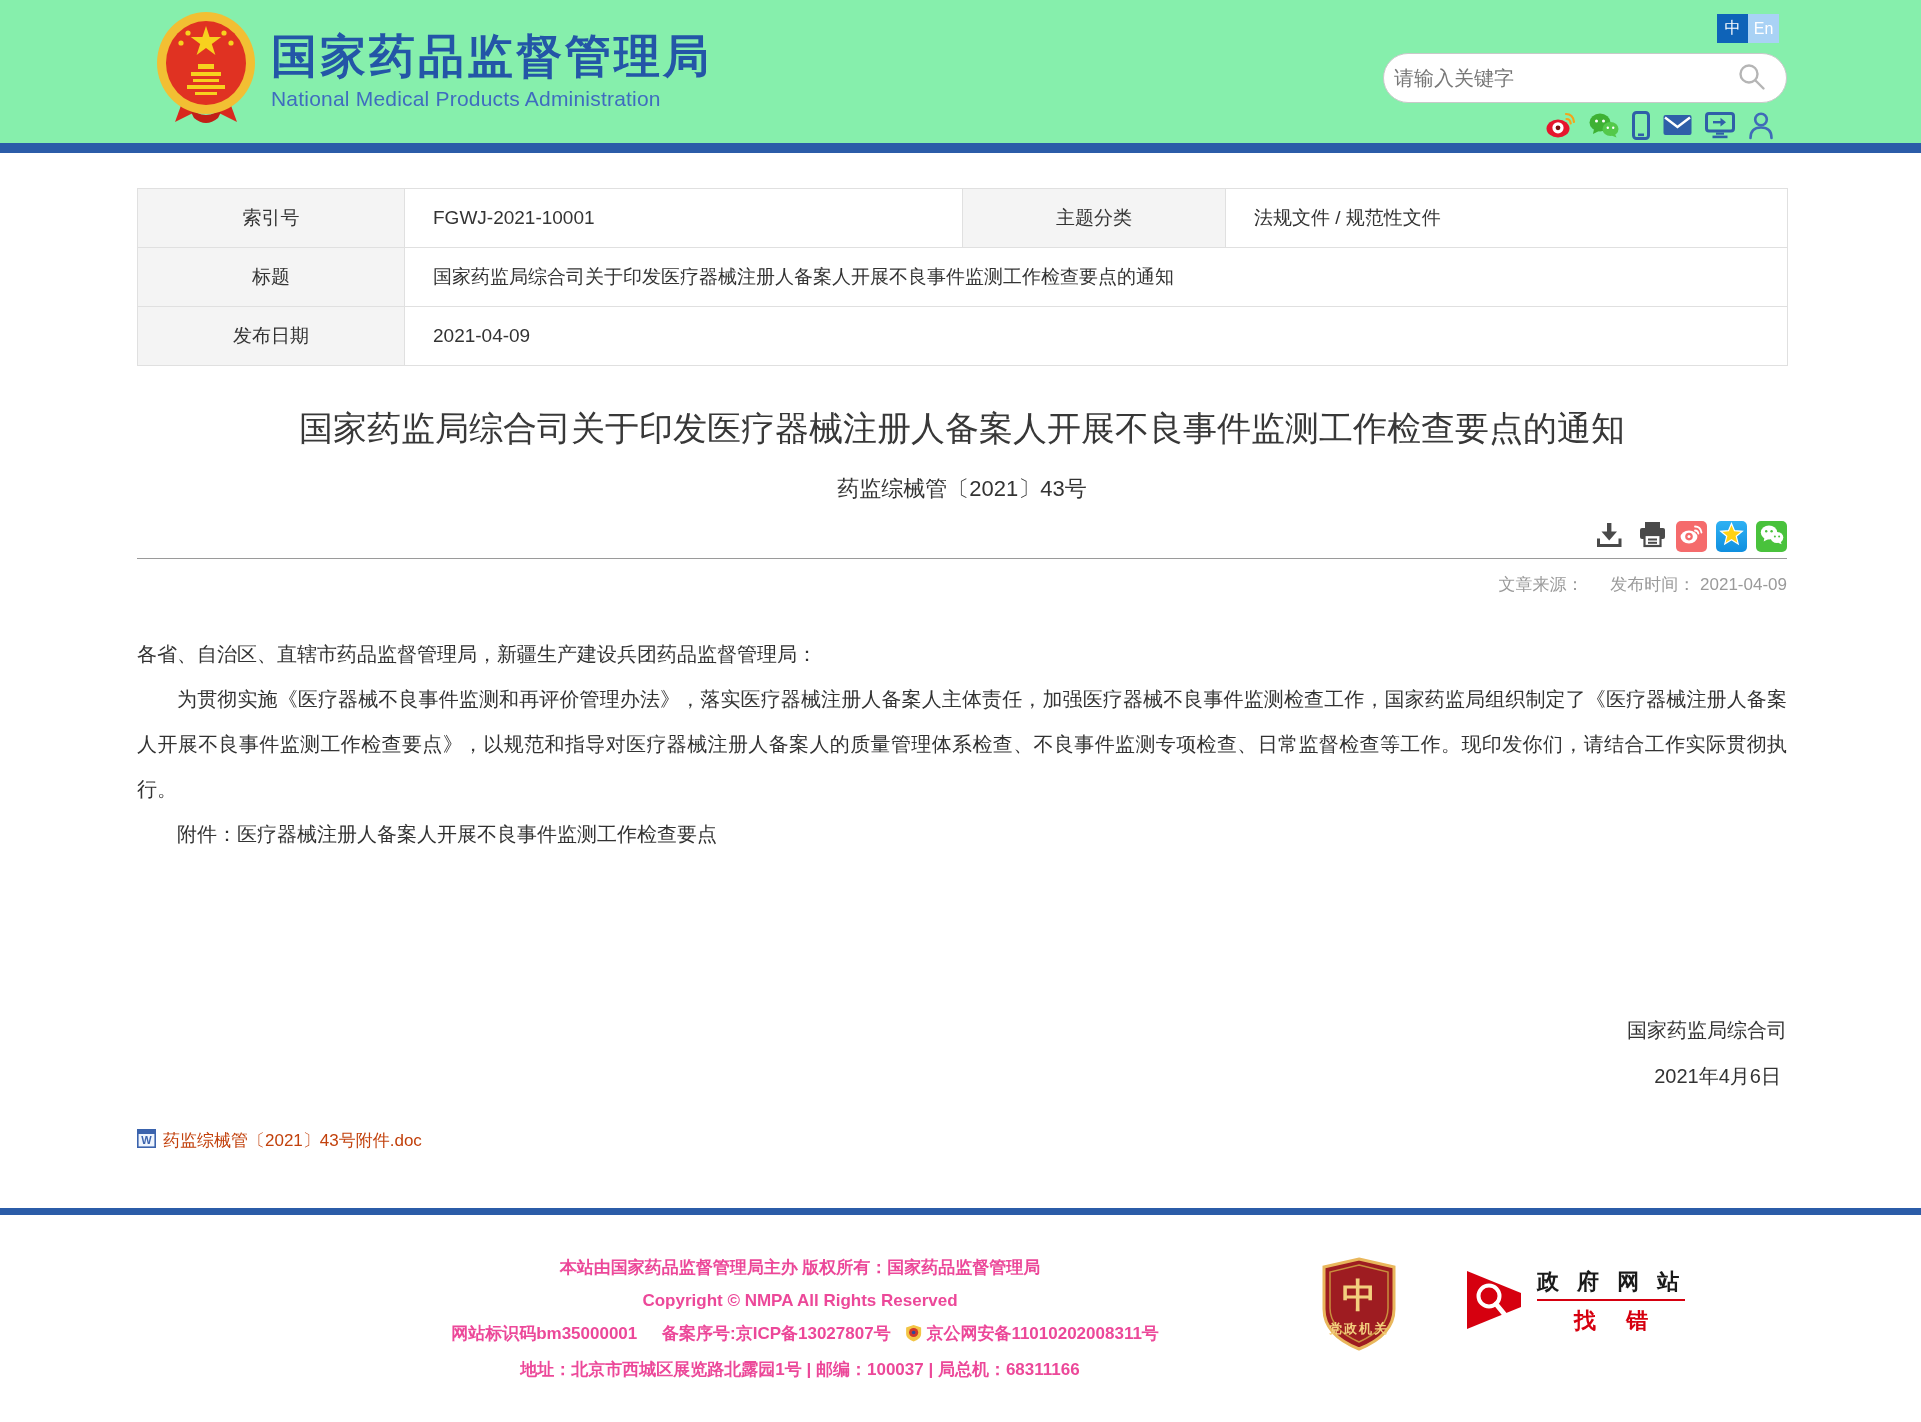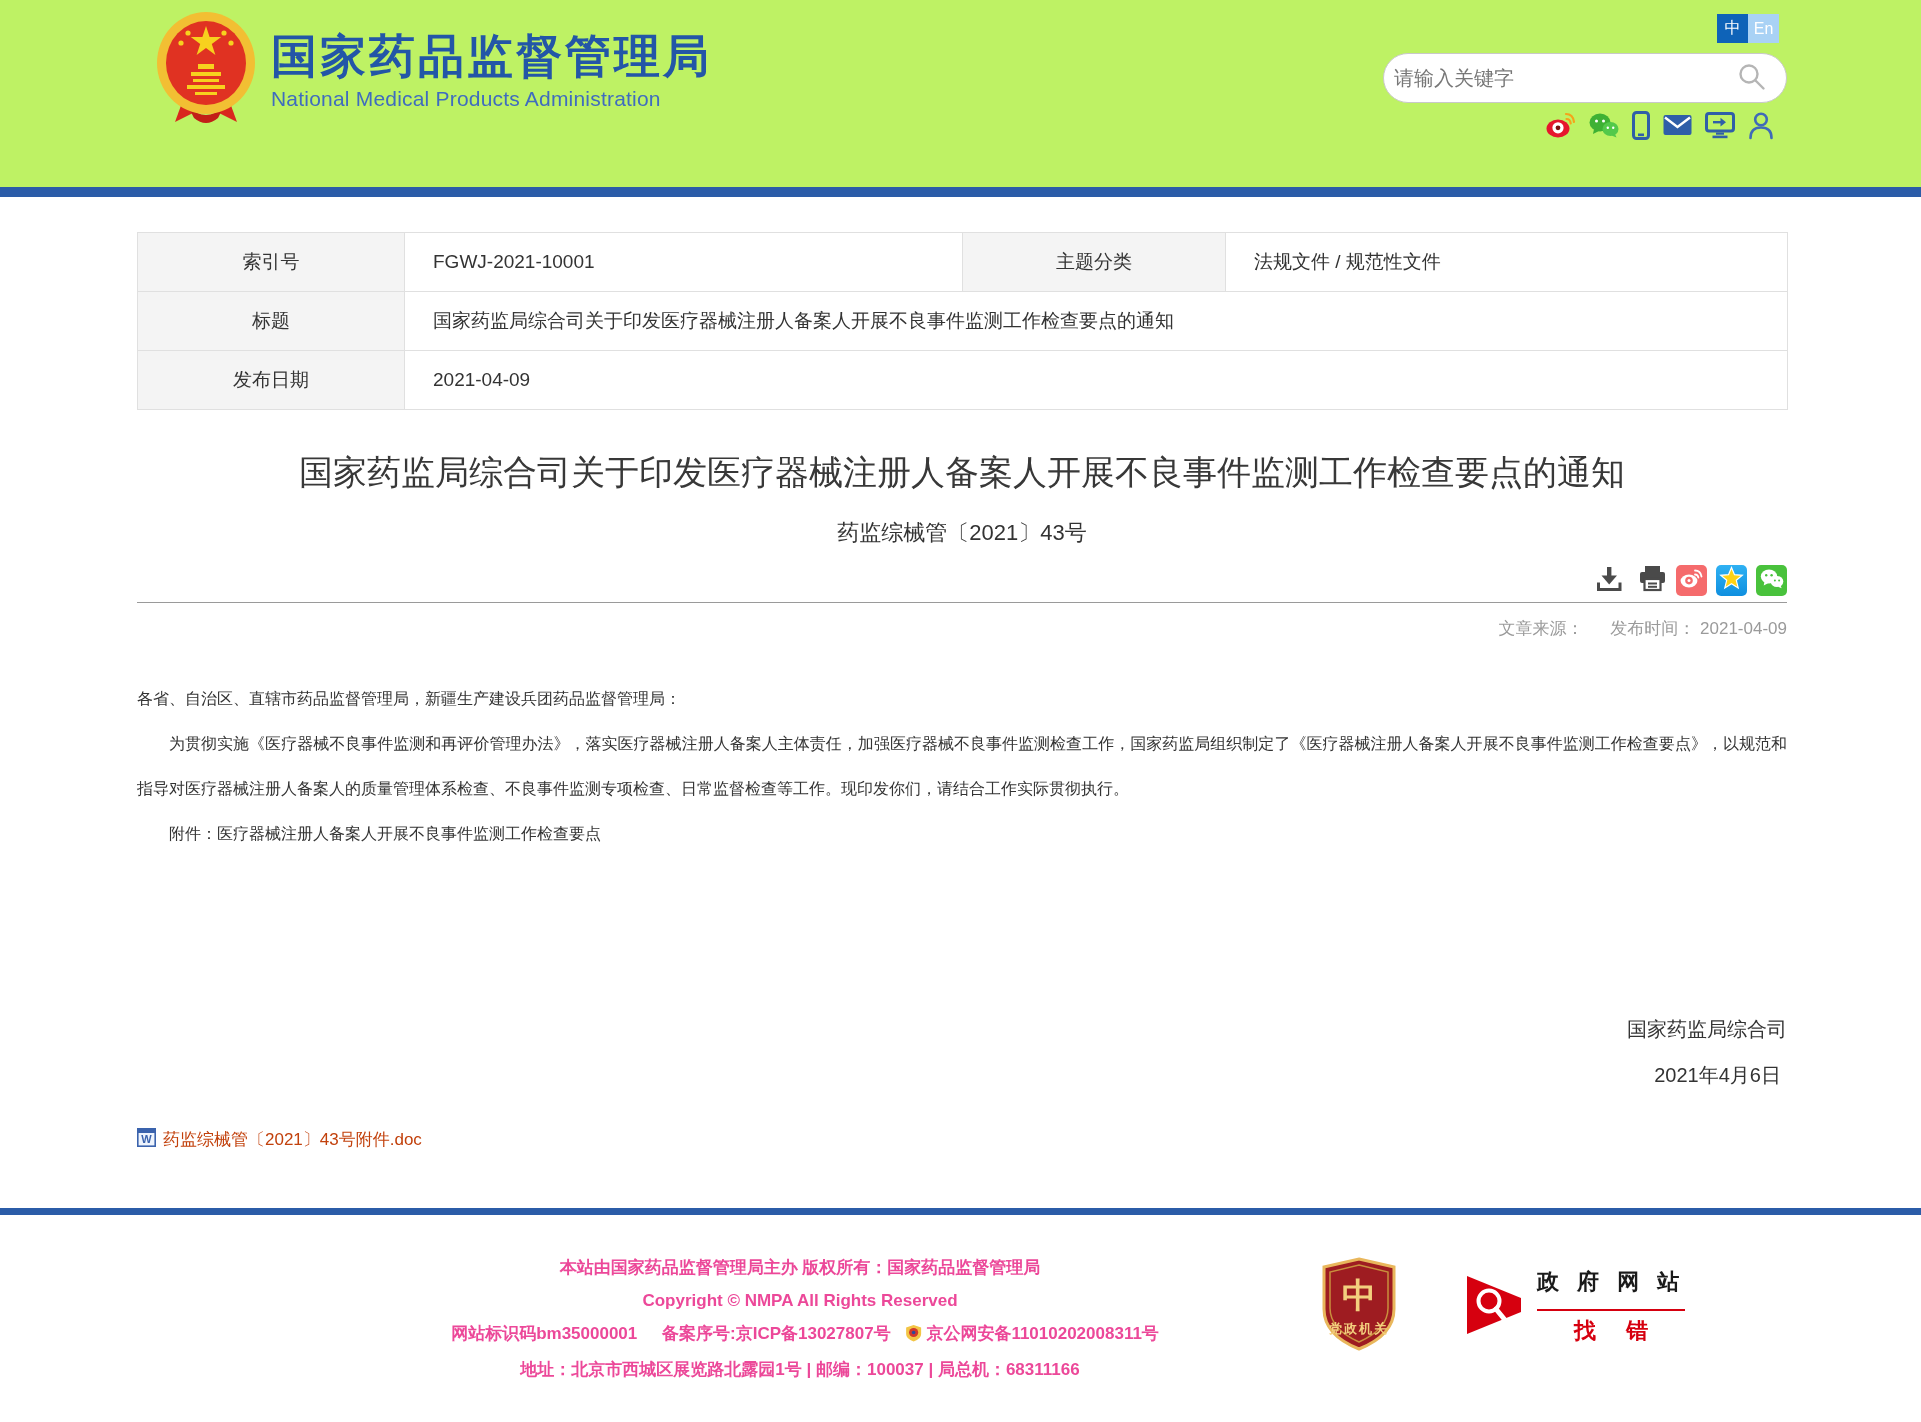--- a/index.html
+++ b/index.html
@@ -1,21 +1,21 @@
 <!DOCTYPE html>
 <html lang="zh"><head>
 <meta charset="utf-8">
 <style>
   html,body{margin:0;padding:0;background:#fff;}
   body{
     width:1921px;height:1422px;position:relative;overflow:hidden;
     font-family:"Liberation Sans","DejaVu Sans",sans-serif;color:#333;
   }
   
-  .header{position:relative;height:187px;background:#bef264;}
+  .header{position:relative;height:143px;background:#86efac;}
   .logo-group{position:absolute;left:155px;top:10px;display:flex;align-items:center;}
   .logo-titles{margin-left:14px;}
   .site-title-cn{font-size:46px;font-weight:bold;color:#2356a7;letter-spacing:3px;line-height:58px;}
   .site-title-en{font-size:21px;color:#3f6cbf;margin-top:2px;letter-spacing:0.2px;}
   .lang-switch{position:absolute;right:142px;top:14px;display:flex;}
   .lang-btn{width:31px;height:29px;display:flex;align-items:center;justify-content:center;
     font-size:16px;color:#fff;cursor:pointer;}
   .lang-cn{background:#0e63b8;}
   .lang-en{background:#a9d2f5;}
   .search-box{position:absolute;right:134px;top:53px;width:404px;height:50px;box-sizing:border-box;
@@ -39,40 +39,40 @@
   .toolbar{margin-top:16px;display:flex;justify-content:flex-end;align-items:center;height:32px;}
   .tb-icon{margin-left:16px;background:none;border:none;padding:0;cursor:pointer;display:flex;align-items:center;}
   .share-sq{margin-left:9px;width:31px;height:31px;border-radius:5px;border:none;padding:0;cursor:pointer;
     display:flex;align-items:center;justify-content:center;}
   .share-weibo{background:#f56b6c;}
   .share-qzone{background:linear-gradient(#2fb1f3,#0f8fdf);}
   .share-wechat{background:#49c23c;}
   .sep-line{margin-top:6px;border-bottom:1px solid #9a9a9a;height:0;}
   .meta-line{margin-top:14px;text-align:right;font-size:17px;color:#9a9a9a;}
   .meta-line .gap{margin-left:22px;}
-  .body-text{margin-top:36px;font-size:16px;line-height:45px;color:#333;}
+  .body-text{margin-top:36px;font-size:20px;line-height:45px;color:#333;}
   .body-text p{margin:0;}
   .indent{text-indent:2em;}
   .just{text-align:justify;}
   .signature{margin-top:150px;text-align:right;font-size:20px;line-height:46px;color:#333;}
   .signature .sig-date{padding-right:6px;}
   .attachment{margin-top:30px;display:flex;align-items:center;gap:7px;width:420px;cursor:pointer;}
   .attachment a{font-size:17px;color:#c2410c;text-decoration:none;}
   
   .footer-line{position:absolute;left:0;top:1208px;width:100%;height:7px;background:#2b5ca8;}
   .footer{position:absolute;left:0;top:1215px;width:100%;height:207px;background:#fff;}
   .footer-text{position:absolute;left:800px;top:36px;transform:translateX(-50%);
     text-align:center;font-size:17px;color:#ec4899;line-height:33px;white-space:nowrap;font-weight:bold;}
   .f3seg{margin:0 10px;}
   .badge-inline{display:inline-block;vertical-align:-3px;margin-right:4px;}
   .footer-shield{position:absolute;left:1320px;top:42px;cursor:pointer;}
   .find-error{position:absolute;left:1463px;top:52px;display:flex;align-items:center;cursor:pointer;}
   .fe-text{margin-left:12px;}
   .fe-title{font-size:22px;font-weight:bold;color:#1a1a1a;letter-spacing:6px;
-    border-bottom:2px solid #d6000f;padding-bottom:12px;}
+    border-bottom:2px solid #d6000f;padding-bottom:2px;}
   .fe-sub{margin-top:5px;text-align:center;font-size:22px;font-weight:bold;color:#d6000f;letter-spacing:12px;text-indent:12px;}
 </style>
 </head>
 <body>
 
 <div class="header">
   <div class="logo-group">
     <span>
       <svg width="102" height="114" viewBox="0 0 102 114">
         <path d="M28 90 L20 112 L40 102 Z" fill="#d9281e"></path>

